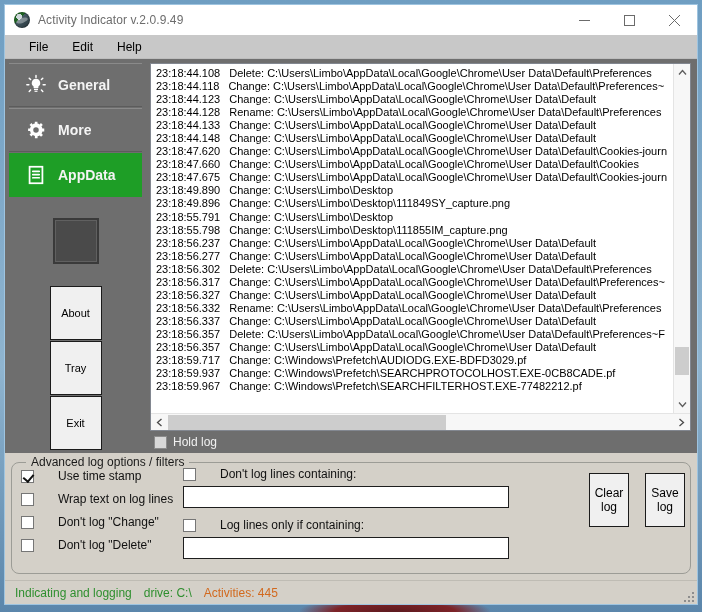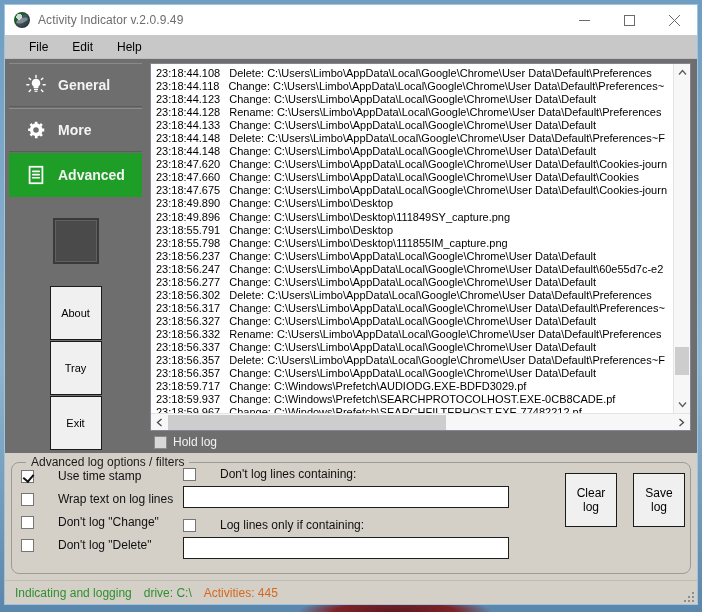--- a/index.html
+++ b/index.html
@@ -182,21 +182,21 @@
   #opts-left { position: absolute; left: 16px; top: 16px; display: flex; flex-direction: column; gap: 9px; }
   #opts-mid { position: absolute; left: 178px; top: 14px; width: 330px; }
   .filter-block { margin-bottom: 10px; }
   .filter-input {
     width: 326px; height: 22px; margin-top: 5px;
     background: #ffffff; border: 1px solid #1e1e1e; font-size: 12px;
     padding: 0 4px; font-family: "Liberation Sans", sans-serif; color: #000;
   }
   #opts-right { position: absolute; right: 12px; top: 20px; display: flex; gap: 16px; }
   .log-btn {
-    width: 52px; height: 54px; background: #f0f0f0; border: 1px solid #1b1b1b;
+    width: 40px; height: 54px; background: #f0f0f0; border: 1px solid #1b1b1b;
     font-size: 12px; color: #000; line-height: 14px; text-align: center;
     display: flex; align-items: center; justify-content: center; cursor: default;
     font-family: "Liberation Sans", sans-serif;
   }
   
   #statusbar {
     flex: 0 0 24px; height: 24px; background: #d4d0c8;
     display: flex; align-items: center; padding-left: 10px; gap: 12px;
     border-top: 1px solid #bfbcb4; position: relative;
   }
@@ -273,52 +273,50 @@
           </span>
           <span class="nav-label">More</span>
         </div>
         <div class="nav-item active" style="background: rgb(30, 158, 38);">
           <span class="nav-icon">
             <svg viewBox="0 0 24 24" fill="none" stroke="currentColor" stroke-width="1.9">
               <rect x="5" y="3" width="14" height="18"></rect>
               <path d="M8.5 8h7M8.5 11.5h7M8.5 15h7" stroke-linecap="round"></path>
             </svg>
           </span>
-          <span class="nav-label">Advanced</span>
+          <span class="nav-label">AppData</span>
         </div>
 
         <div id="activity-led"></div>
 
         <div id="side-buttons">
           <div class="side-btn">About</div>
           <div class="side-btn">Tray</div>
           <div class="side-btn">Exit</div>
         </div>
       </div>
 
       <div id="right-pane">
         <div id="log-frame">
           <div id="log-rows-wrap">
             <div id="log-rows">
                 <div class="log-row"><span class="ts">23:18:44.108</span><span class="sep"></span><span>Delete: C:\Users\Limbo\AppData\Local\Google\Chrome\User Data\Default\Preferences</span></div>
                 <div class="log-row"><span class="ts">23:18:44.118</span><span class="sep"></span><span>Change: C:\Users\Limbo\AppData\Local\Google\Chrome\User Data\Default\Preferences~</span></div>
                 <div class="log-row"><span class="ts">23:18:44.123</span><span class="sep"></span><span>Change: C:\Users\Limbo\AppData\Local\Google\Chrome\User Data\Default</span></div>
                 <div class="log-row"><span class="ts">23:18:44.128</span><span class="sep"></span><span>Rename: C:\Users\Limbo\AppData\Local\Google\Chrome\User Data\Default\Preferences</span></div>
                 <div class="log-row"><span class="ts">23:18:44.133</span><span class="sep"></span><span>Change: C:\Users\Limbo\AppData\Local\Google\Chrome\User Data\Default</span></div>
-                <div class="log-row"><span class="ts">23:18:44.148</span><span class="sep"></span><span>Delete: C:\Users\Limbo\AppData\Local\Google\Chrome\User Data\Default\Preferences~F</span></div>
                 <div class="log-row"><span class="ts">23:18:44.148</span><span class="sep"></span><span>Change: C:\Users\Limbo\AppData\Local\Google\Chrome\User Data\Default</span></div>
                 <div class="log-row"><span class="ts">23:18:47.620</span><span class="sep"></span><span>Change: C:\Users\Limbo\AppData\Local\Google\Chrome\User Data\Default\Cookies-journ</span></div>
                 <div class="log-row"><span class="ts">23:18:47.660</span><span class="sep"></span><span>Change: C:\Users\Limbo\AppData\Local\Google\Chrome\User Data\Default\Cookies</span></div>
                 <div class="log-row"><span class="ts">23:18:47.675</span><span class="sep"></span><span>Change: C:\Users\Limbo\AppData\Local\Google\Chrome\User Data\Default\Cookies-journ</span></div>
                 <div class="log-row"><span class="ts">23:18:49.890</span><span class="sep"></span><span>Change: C:\Users\Limbo\Desktop</span></div>
                 <div class="log-row"><span class="ts">23:18:49.896</span><span class="sep"></span><span>Change: C:\Users\Limbo\Desktop\111849SY_capture.png</span></div>
                 <div class="log-row"><span class="ts">23:18:55.791</span><span class="sep"></span><span>Change: C:\Users\Limbo\Desktop</span></div>
                 <div class="log-row"><span class="ts">23:18:55.798</span><span class="sep"></span><span>Change: C:\Users\Limbo\Desktop\111855IM_capture.png</span></div>
                 <div class="log-row"><span class="ts">23:18:56.237</span><span class="sep"></span><span>Change: C:\Users\Limbo\AppData\Local\Google\Chrome\User Data\Default</span></div>
-                <div class="log-row"><span class="ts">23:18:56.247</span><span class="sep"></span><span>Change: C:\Users\Limbo\AppData\Local\Google\Chrome\User Data\Default\60e55d7c-e2</span></div>
                 <div class="log-row"><span class="ts">23:18:56.277</span><span class="sep"></span><span>Change: C:\Users\Limbo\AppData\Local\Google\Chrome\User Data\Default</span></div>
                 <div class="log-row"><span class="ts">23:18:56.302</span><span class="sep"></span><span>Delete: C:\Users\Limbo\AppData\Local\Google\Chrome\User Data\Default\Preferences</span></div>
                 <div class="log-row"><span class="ts">23:18:56.317</span><span class="sep"></span><span>Change: C:\Users\Limbo\AppData\Local\Google\Chrome\User Data\Default\Preferences~</span></div>
                 <div class="log-row"><span class="ts">23:18:56.327</span><span class="sep"></span><span>Change: C:\Users\Limbo\AppData\Local\Google\Chrome\User Data\Default</span></div>
                 <div class="log-row"><span class="ts">23:18:56.332</span><span class="sep"></span><span>Rename: C:\Users\Limbo\AppData\Local\Google\Chrome\User Data\Default\Preferences</span></div>
                 <div class="log-row"><span class="ts">23:18:56.337</span><span class="sep"></span><span>Change: C:\Users\Limbo\AppData\Local\Google\Chrome\User Data\Default</span></div>
                 <div class="log-row"><span class="ts">23:18:56.357</span><span class="sep"></span><span>Delete: C:\Users\Limbo\AppData\Local\Google\Chrome\User Data\Default\Preferences~F</span></div>
                 <div class="log-row"><span class="ts">23:18:56.357</span><span class="sep"></span><span>Change: C:\Users\Limbo\AppData\Local\Google\Chrome\User Data\Default</span></div>
                 <div class="log-row"><span class="ts">23:18:59.717</span><span class="sep"></span><span>Change: C:\Windows\Prefetch\AUDIODG.EXE-BDFD3029.pf</span></div>
                 <div class="log-row"><span class="ts">23:18:59.937</span><span class="sep"></span><span>Change: C:\Windows\Prefetch\SEARCHPROTOCOLHOST.EXE-0CB8CADE.pf</span></div>

